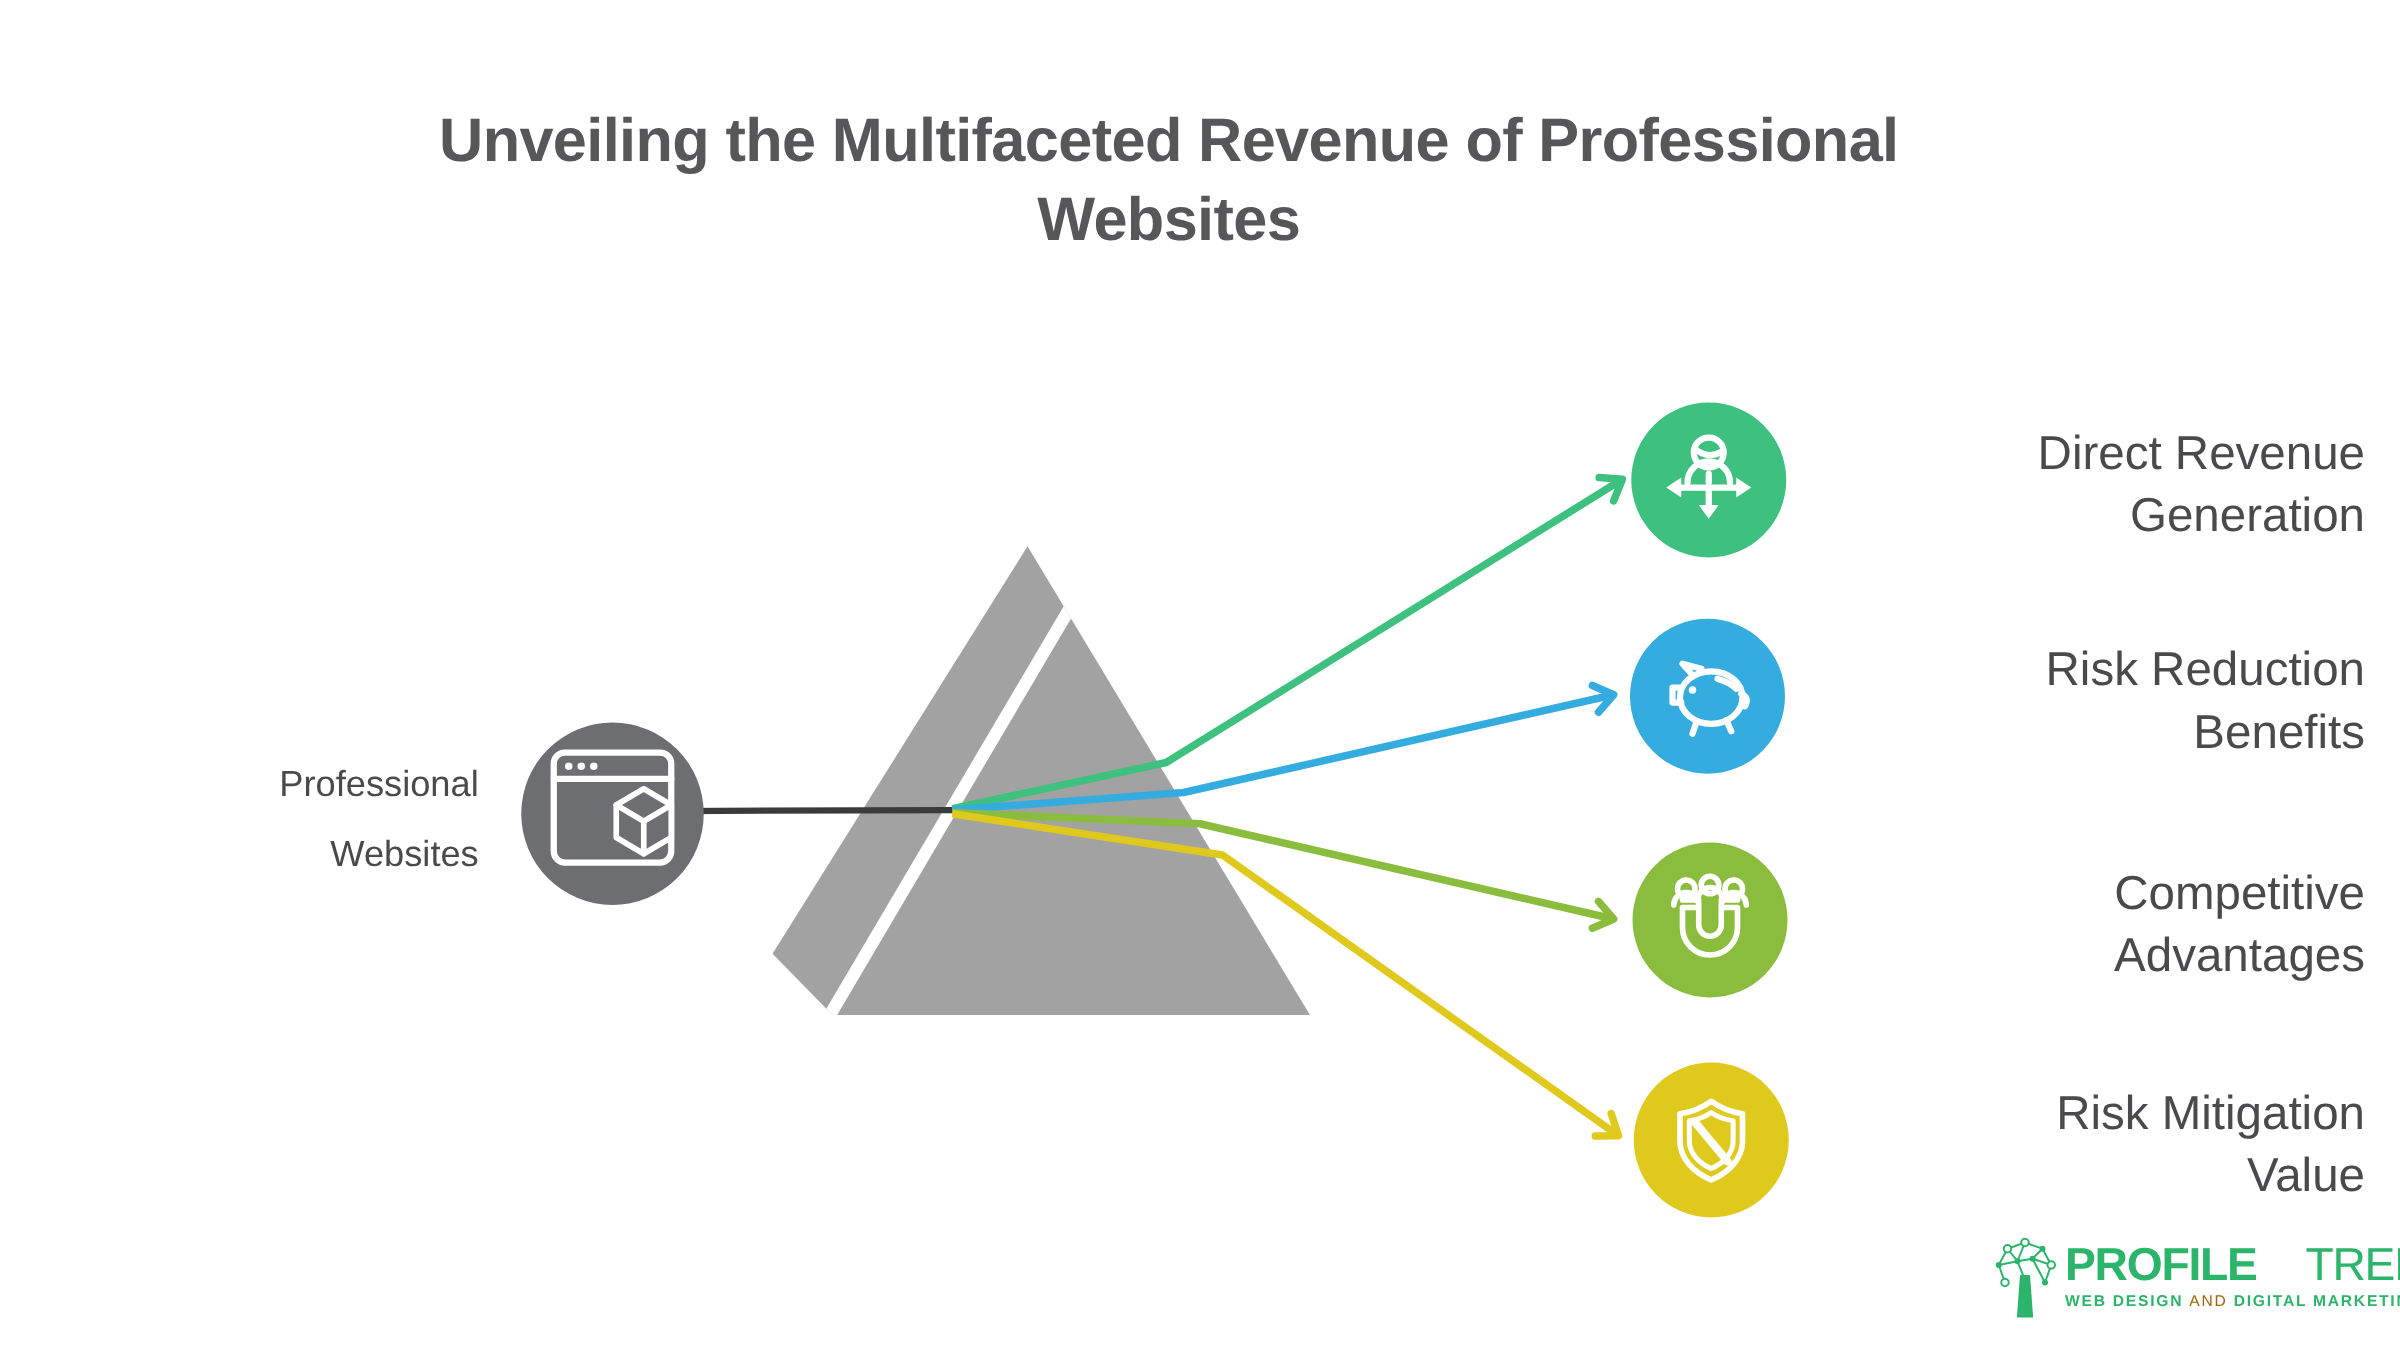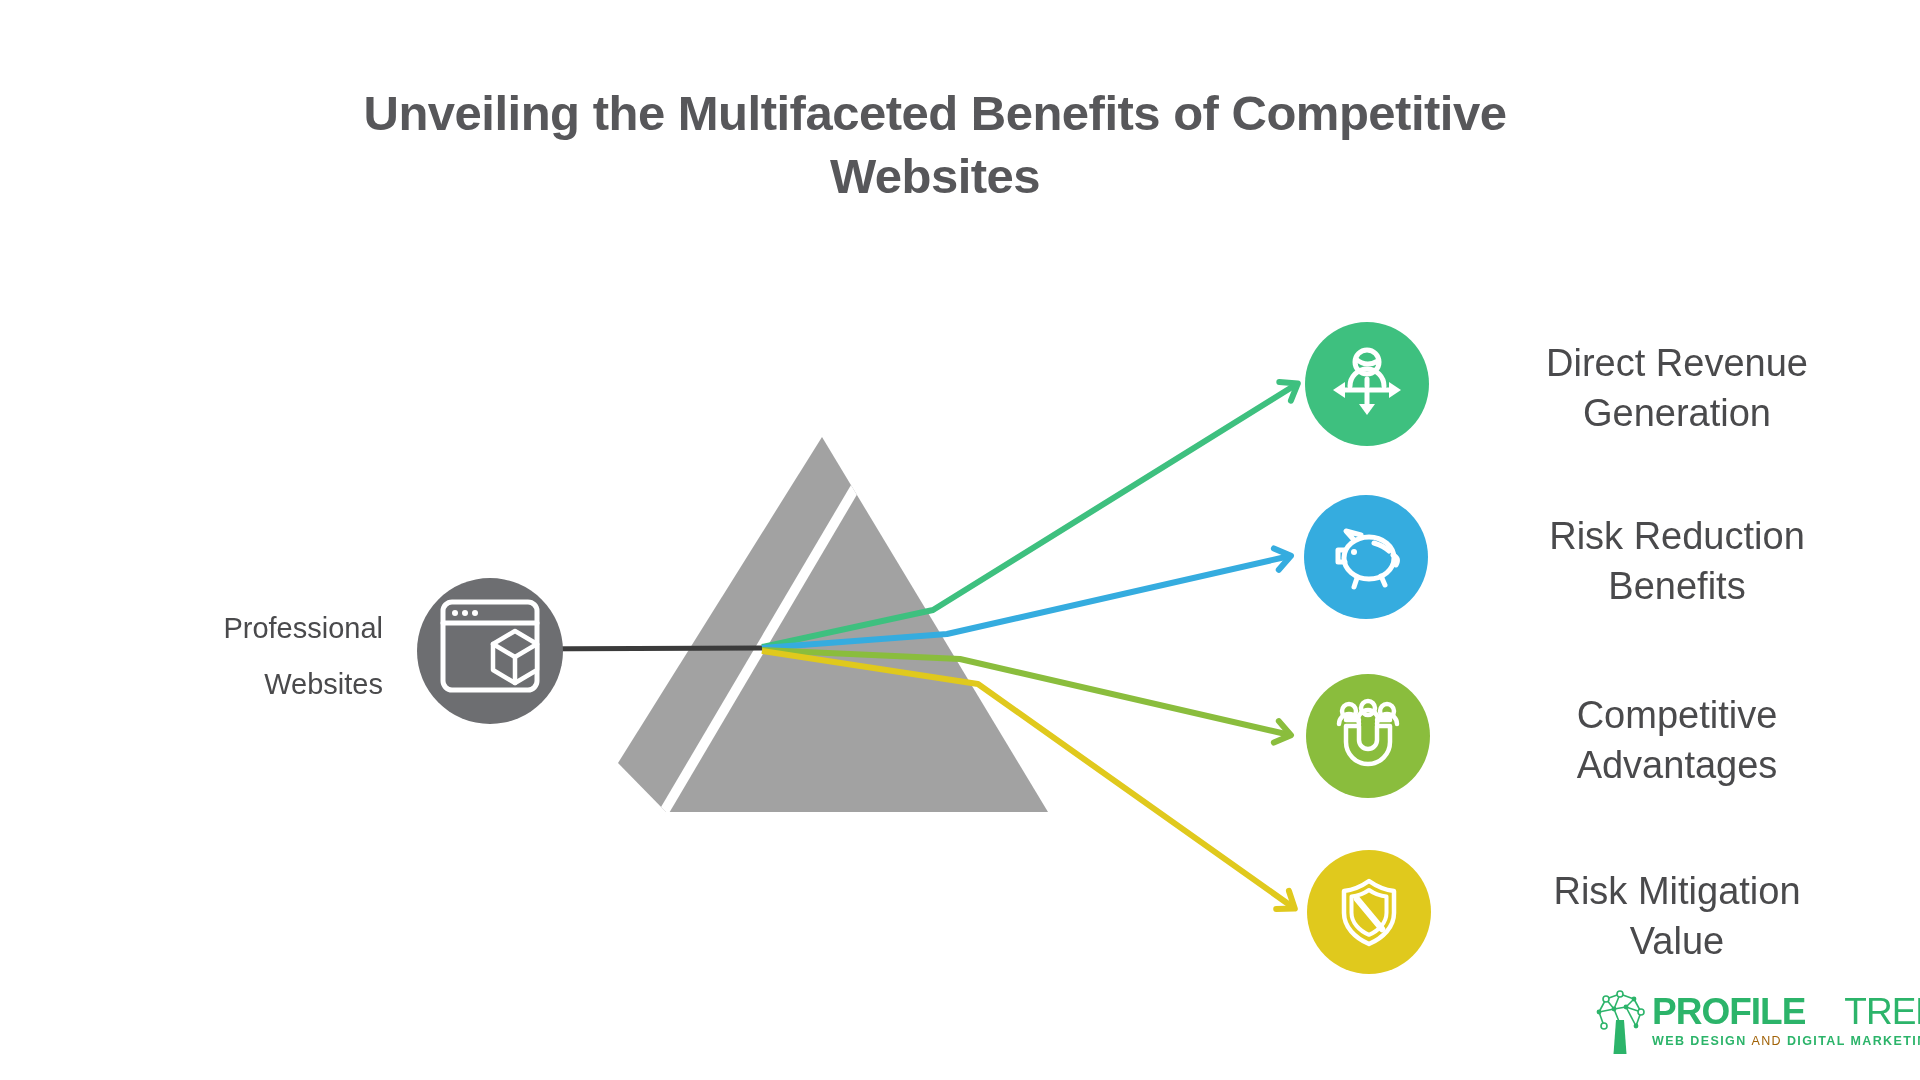--- a/index.html
+++ b/index.html
@@ -12,21 +12,21 @@
   .title{
     left:210px;top:82px;width:1450px;text-align:center;
     font-size:49px;line-height:63px;font-weight:700;letter-spacing:-.5px;
     color:#57575a;white-space:pre-line;
   }
   .source-label{
     left:60px;top:600px;width:323px;text-align:right;
     font-size:29px;line-height:56px;font-weight:400;color:#4a4a4c;white-space:pre-line;
   }
   .benefit-label{
-    left:1462px;width:430px;text-align:center;
+    left:1462px;width:430px;text-align:right;
     font-size:38px;line-height:50px;font-weight:400;color:#4a4a4c;white-space:pre-line;
   }
   .benefit-label.b0{top:338px;}
   .benefit-label.b1{top:511px;}
   .benefit-label.b2{top:690px;}
   .benefit-label.b3{top:866px;}
   .logo{left:1593px;top:990px;width:310px;height:74px;}
   .logo-text{position:absolute;left:59px;top:2px;color:#2cb46a;}
   .brand{font-size:37px;line-height:40px;letter-spacing:-1px;white-space:nowrap;}
   .brand .bold{font-weight:700;}
@@ -159,21 +159,21 @@
     <circle cx="16" cy="10" r="2.4" fill="#2cb46a" stroke="none"></circle>
     <circle cx="-14" cy="-17" r="3" fill="#ffffff"></circle>
     <circle cx="-21" cy="-4" r="2.4" fill="#2cb46a" stroke="none"></circle>
     <circle cx="-16" cy="10" r="3" fill="#ffffff"></circle>
     <circle cx="6" cy="-9" r="2.4" fill="#2cb46a" stroke="none"></circle>
     <circle cx="-6" cy="-7" r="2.4" fill="#2cb46a" stroke="none"></circle>
     <polygon points="-4,4 4,4 6.5,38 -6.5,38" fill="#2cb46a" stroke="none"></polygon>
   </g>
 </svg>
 
-<div class="abs title">Unveiling the Multifaceted Benefits of Competitive
+<div class="abs title">Unveiling the Multifaceted Revenue of Professional
 Websites</div>
 
 <div class="abs source-label">Professional
 Websites</div>
 
 <div class="abs benefit-label b0">Direct Revenue
 Generation</div>
 <div class="abs benefit-label b1">Risk Reduction
 Benefits</div>
 <div class="abs benefit-label b2">Competitive

